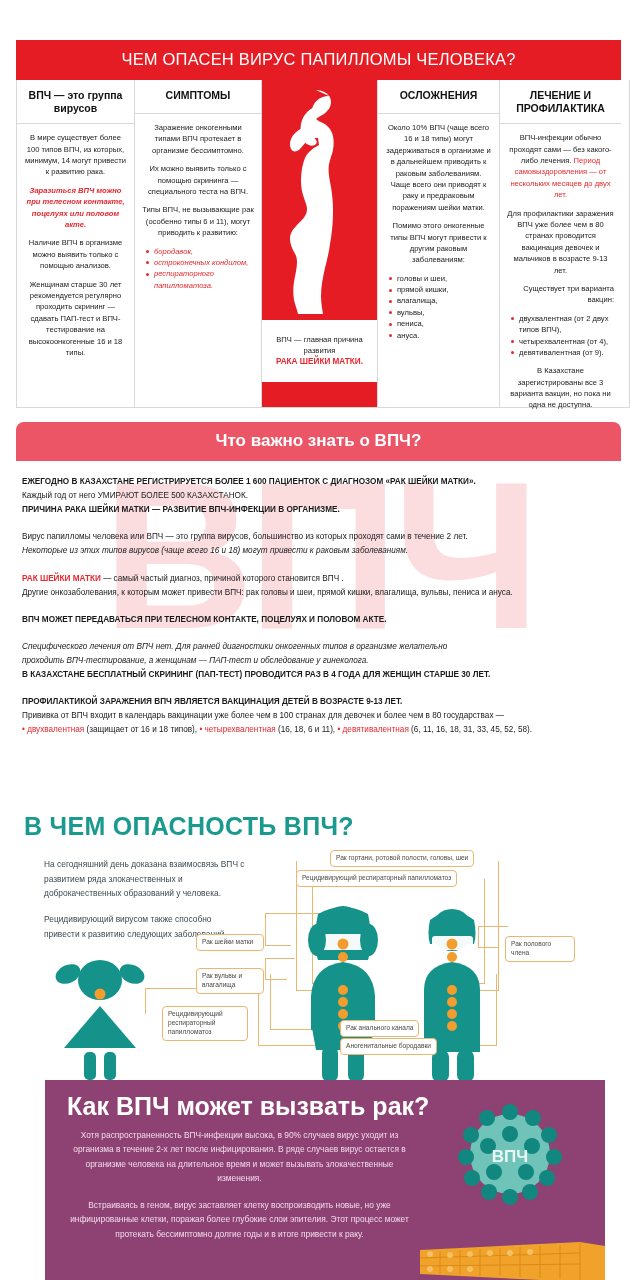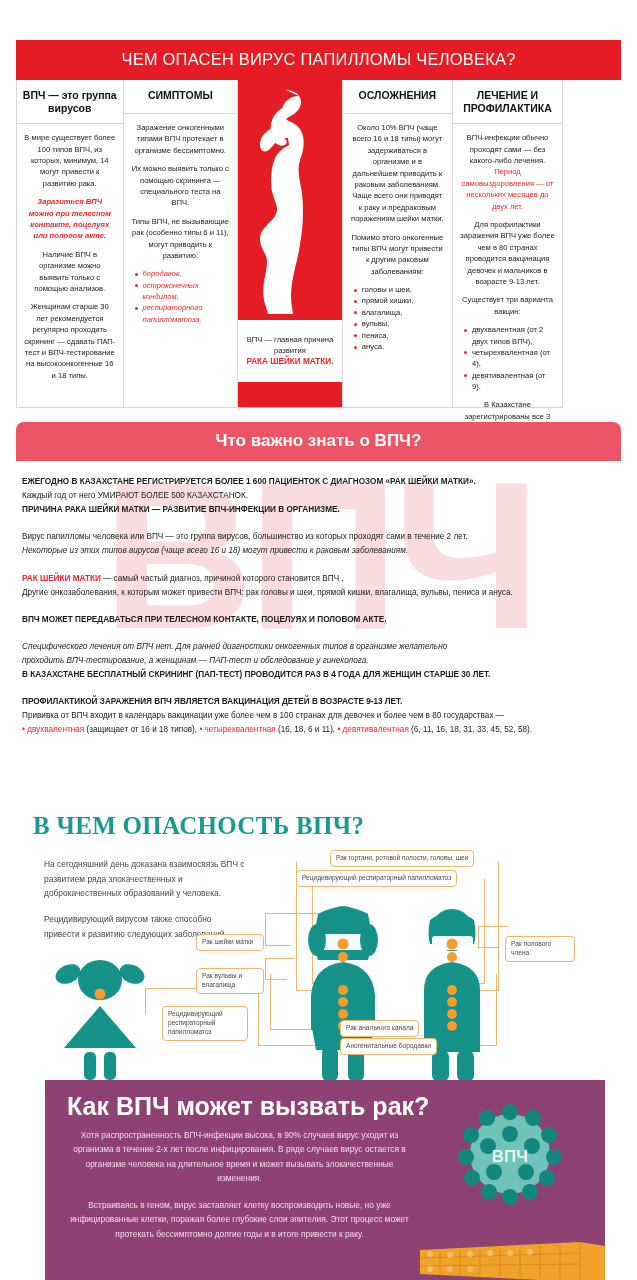--- a/index.html
+++ b/index.html
@@ -13,21 +13,21 @@
   .page { width: 637px; height: 1280px; position: relative; background:#fff; }
 
   
   .sec1 { position:absolute; left:16px; top:40px; width:605px; }
   .sec1-title {
     background:#e51c23; color:#fff; text-align:center;
     font-size:16.5px; font-weight:normal; letter-spacing:.2px;
     padding:10px 4px 11px;
   }
   .table {
-    display:flex; width:547px; height:328px;
+    display:flex; width:614px; height:328px;
     border-left:1px solid #d8d8d8; border-right:1px solid #d8d8d8;
     border-bottom:1px solid #d8d8d8;
   }
   .col { position:relative; background:#fff; }
   .col-sep { border-right:1px solid #d8d8d8; }
   .c1 { width:118px; }
   .c2 { width:127px; }
   .c3 { width:115px; background:#e51c23; }
   .c4 { width:123px; }
   .c5 { width:121px; }
@@ -71,22 +71,21 @@
     letter-spacing:-6px; z-index:0; user-select:none;
   }
   .sec2-body .blk { position:relative; z-index:1; margin-bottom:13px; }
   .sec2-body .blk:last-child { margin-bottom:0; }
   .sec2-body p { font-size:8.2px; line-height:1.72; color:#1a1a1a; }
 
   
   .sec3 { position:absolute; left:0; top:800px; width:637px; height:285px; background:#fff; }
   .sec3-title {
     color:#1a9a8e; font-size:25px; font-weight:bold; letter-spacing:.3px;
-    padding:12px 0 6px 33px;
-    font-family:Liberation Serif, serif;
+    padding:12px 0 6px 24px;
   }
   .sec3-lead { position:absolute; left:44px; top:57px; width:205px; font-size:8.4px; line-height:1.75; color:#3c4a52; }
   .sec3-lead p { margin-bottom:11px; }
   .diagram { position:absolute; left:0; top:46px; width:637px; height:235px; }
   .lbl {
     position:absolute; border:1px solid #e8b873; border-radius:4px;
     background:#fff; color:#4b4a46; font-size:6.6px; line-height:1.35;
     padding:3px 5px; white-space:nowrap;
   }
   .lbl.wrap { white-space:normal; }
@@ -165,21 +164,21 @@
       </div>
 
       <div class="col c5">
         <div class="colhead">ЛЕЧЕНИЕ И ПРОФИЛАКТИКА</div>
         <div class="colbody">
           <p>
             <span>ВПЧ-инфекции обычно проходят сами — без какого-либо лечения.</span>
             <span class="red">Период самовыздоровления — от нескольких месяцев до двух лет.</span>
           </p>
           <p>Для профилактики заражения ВПЧ уже более чем в 80 странах проводится вакцинация девочек и мальчиков в возрасте 9-13 лет.</p>
-          <p style="text-align:center">Существует три варианта вакцин:</p>
+          <p style="text-align:right">Существует три варианта вакцин:</p>
           <ul class="bul">
             <li>двухвалентная (от 2 двух типов ВПЧ),</li>
             <li>четырехвалентная (от 4),</li>
             <li>девятивалентная (от 9).</li>
           </ul>
           <p style="margin-top:7px">В Казахстане зарегистрированы все 3 варианта вакцин, но пока ни одна не доступна.</p>
         </div>
       </div>
 
     </div>

